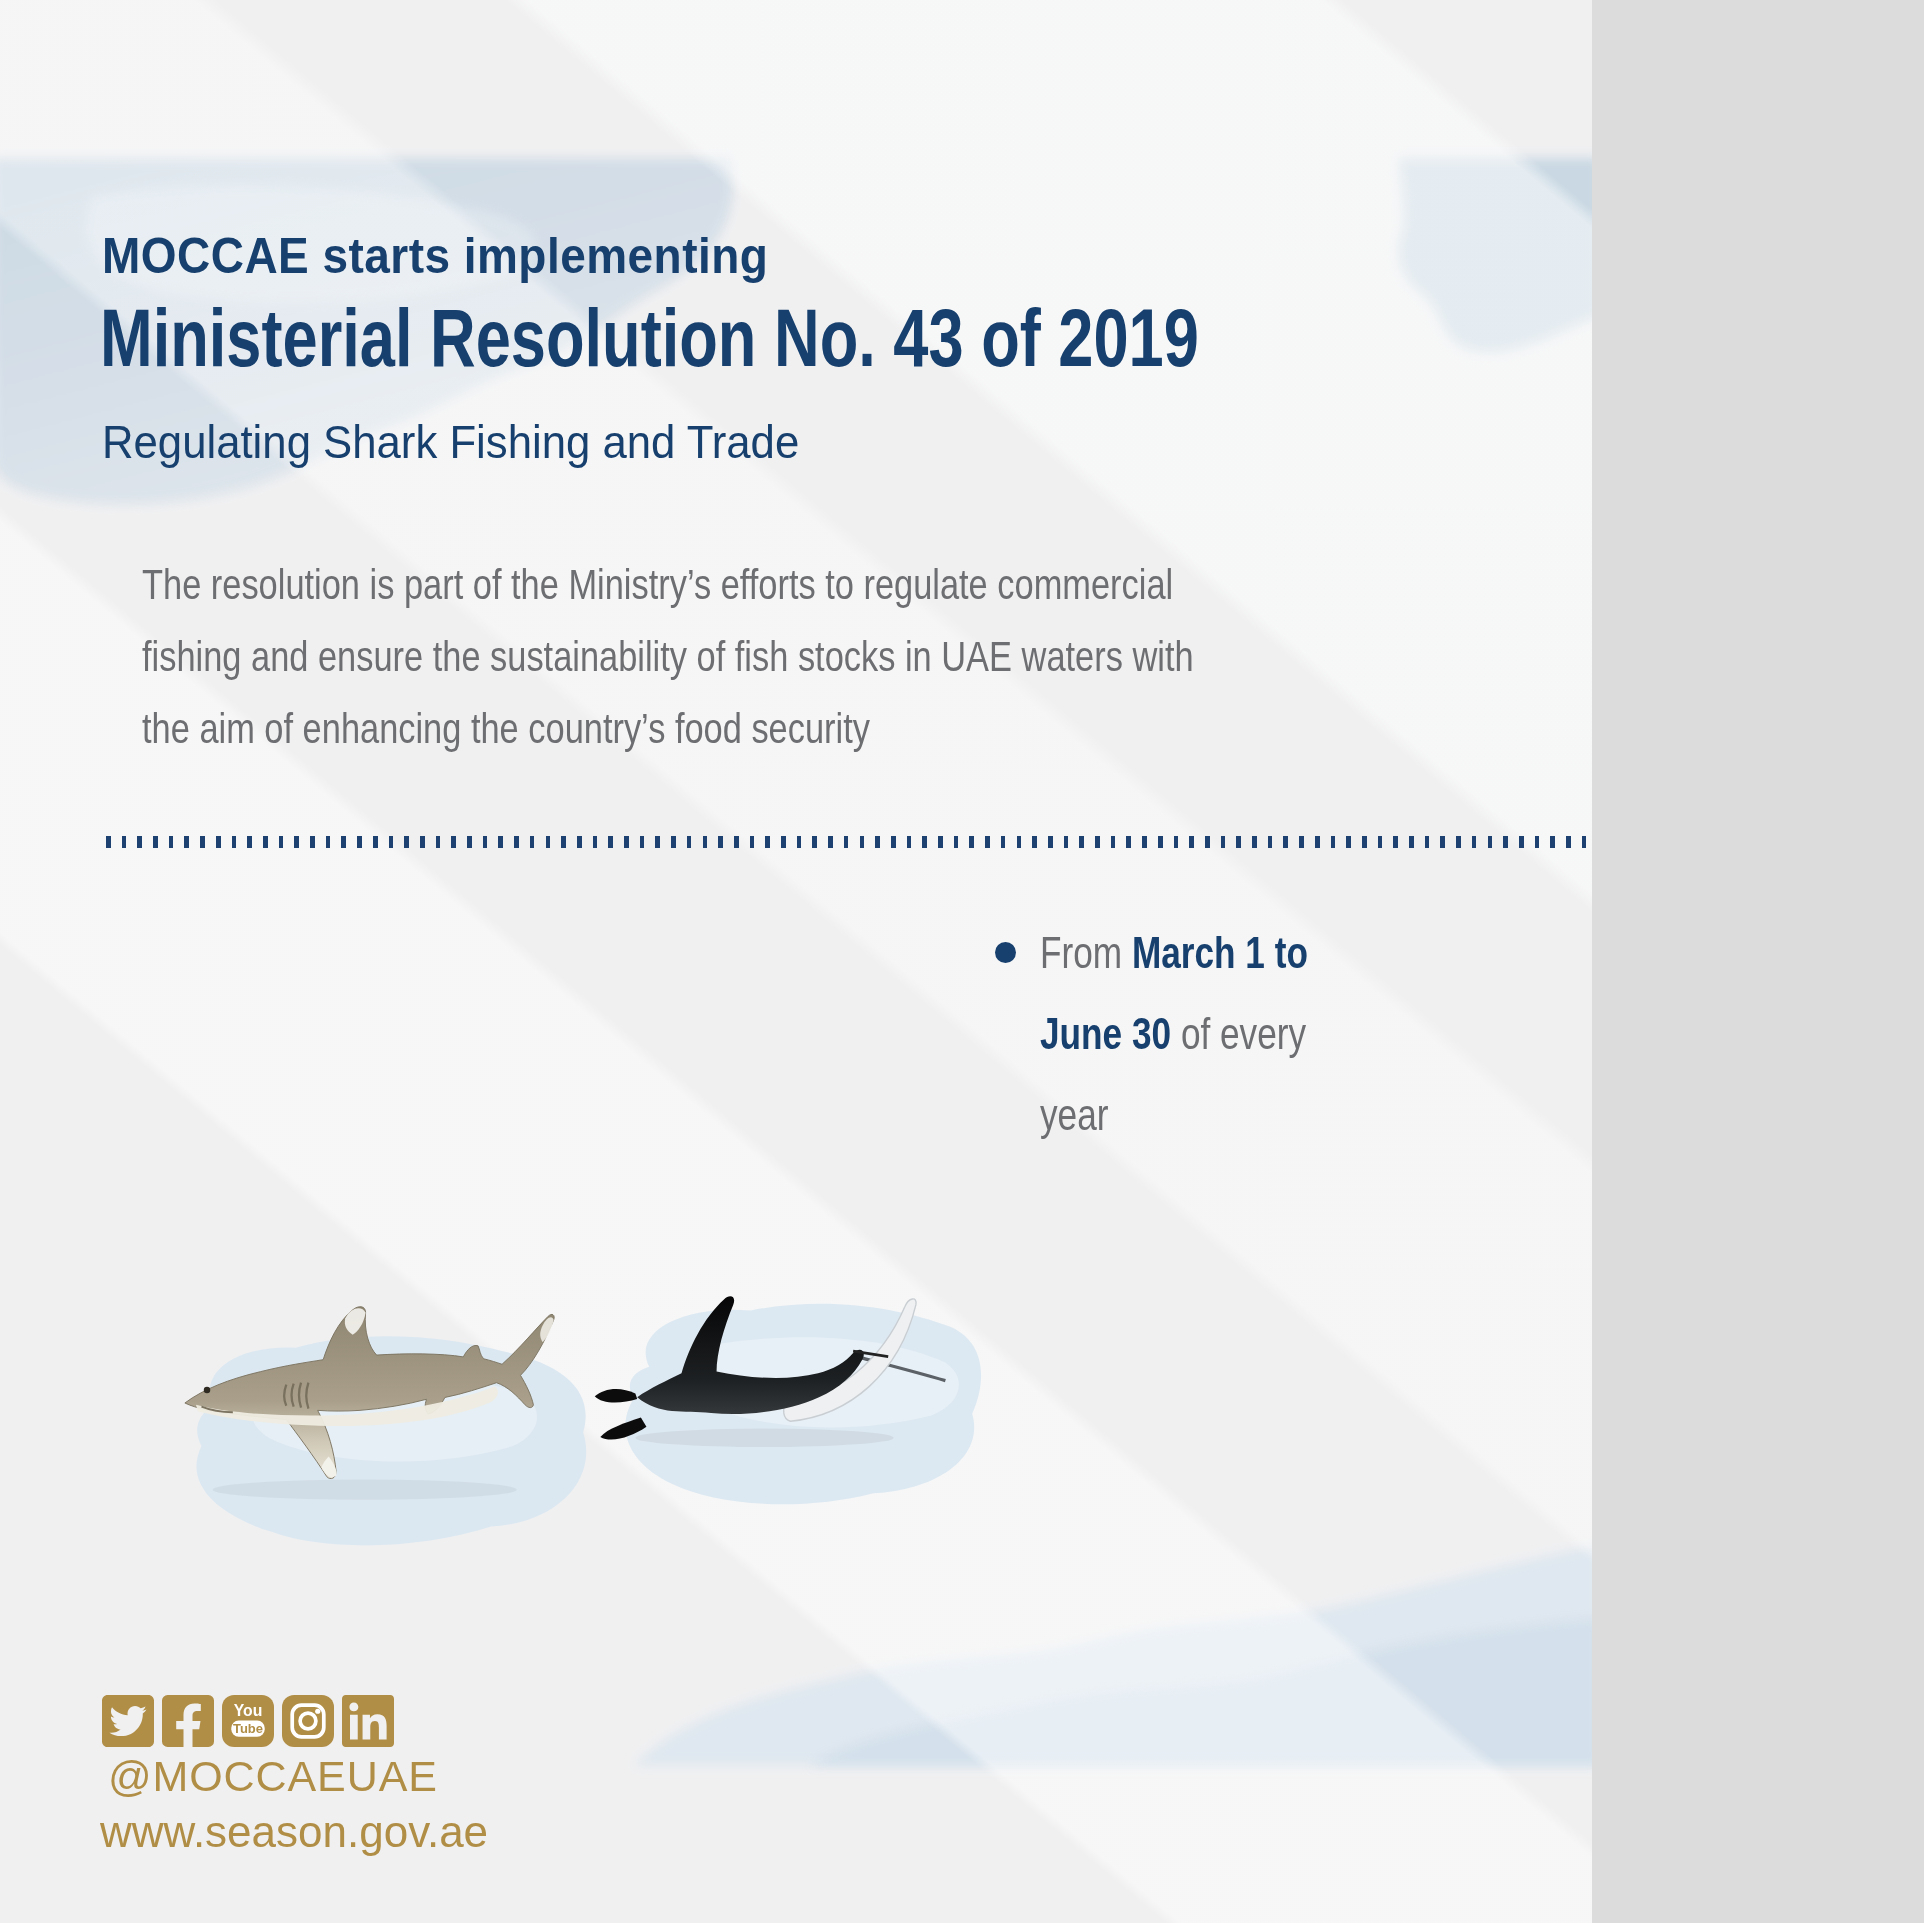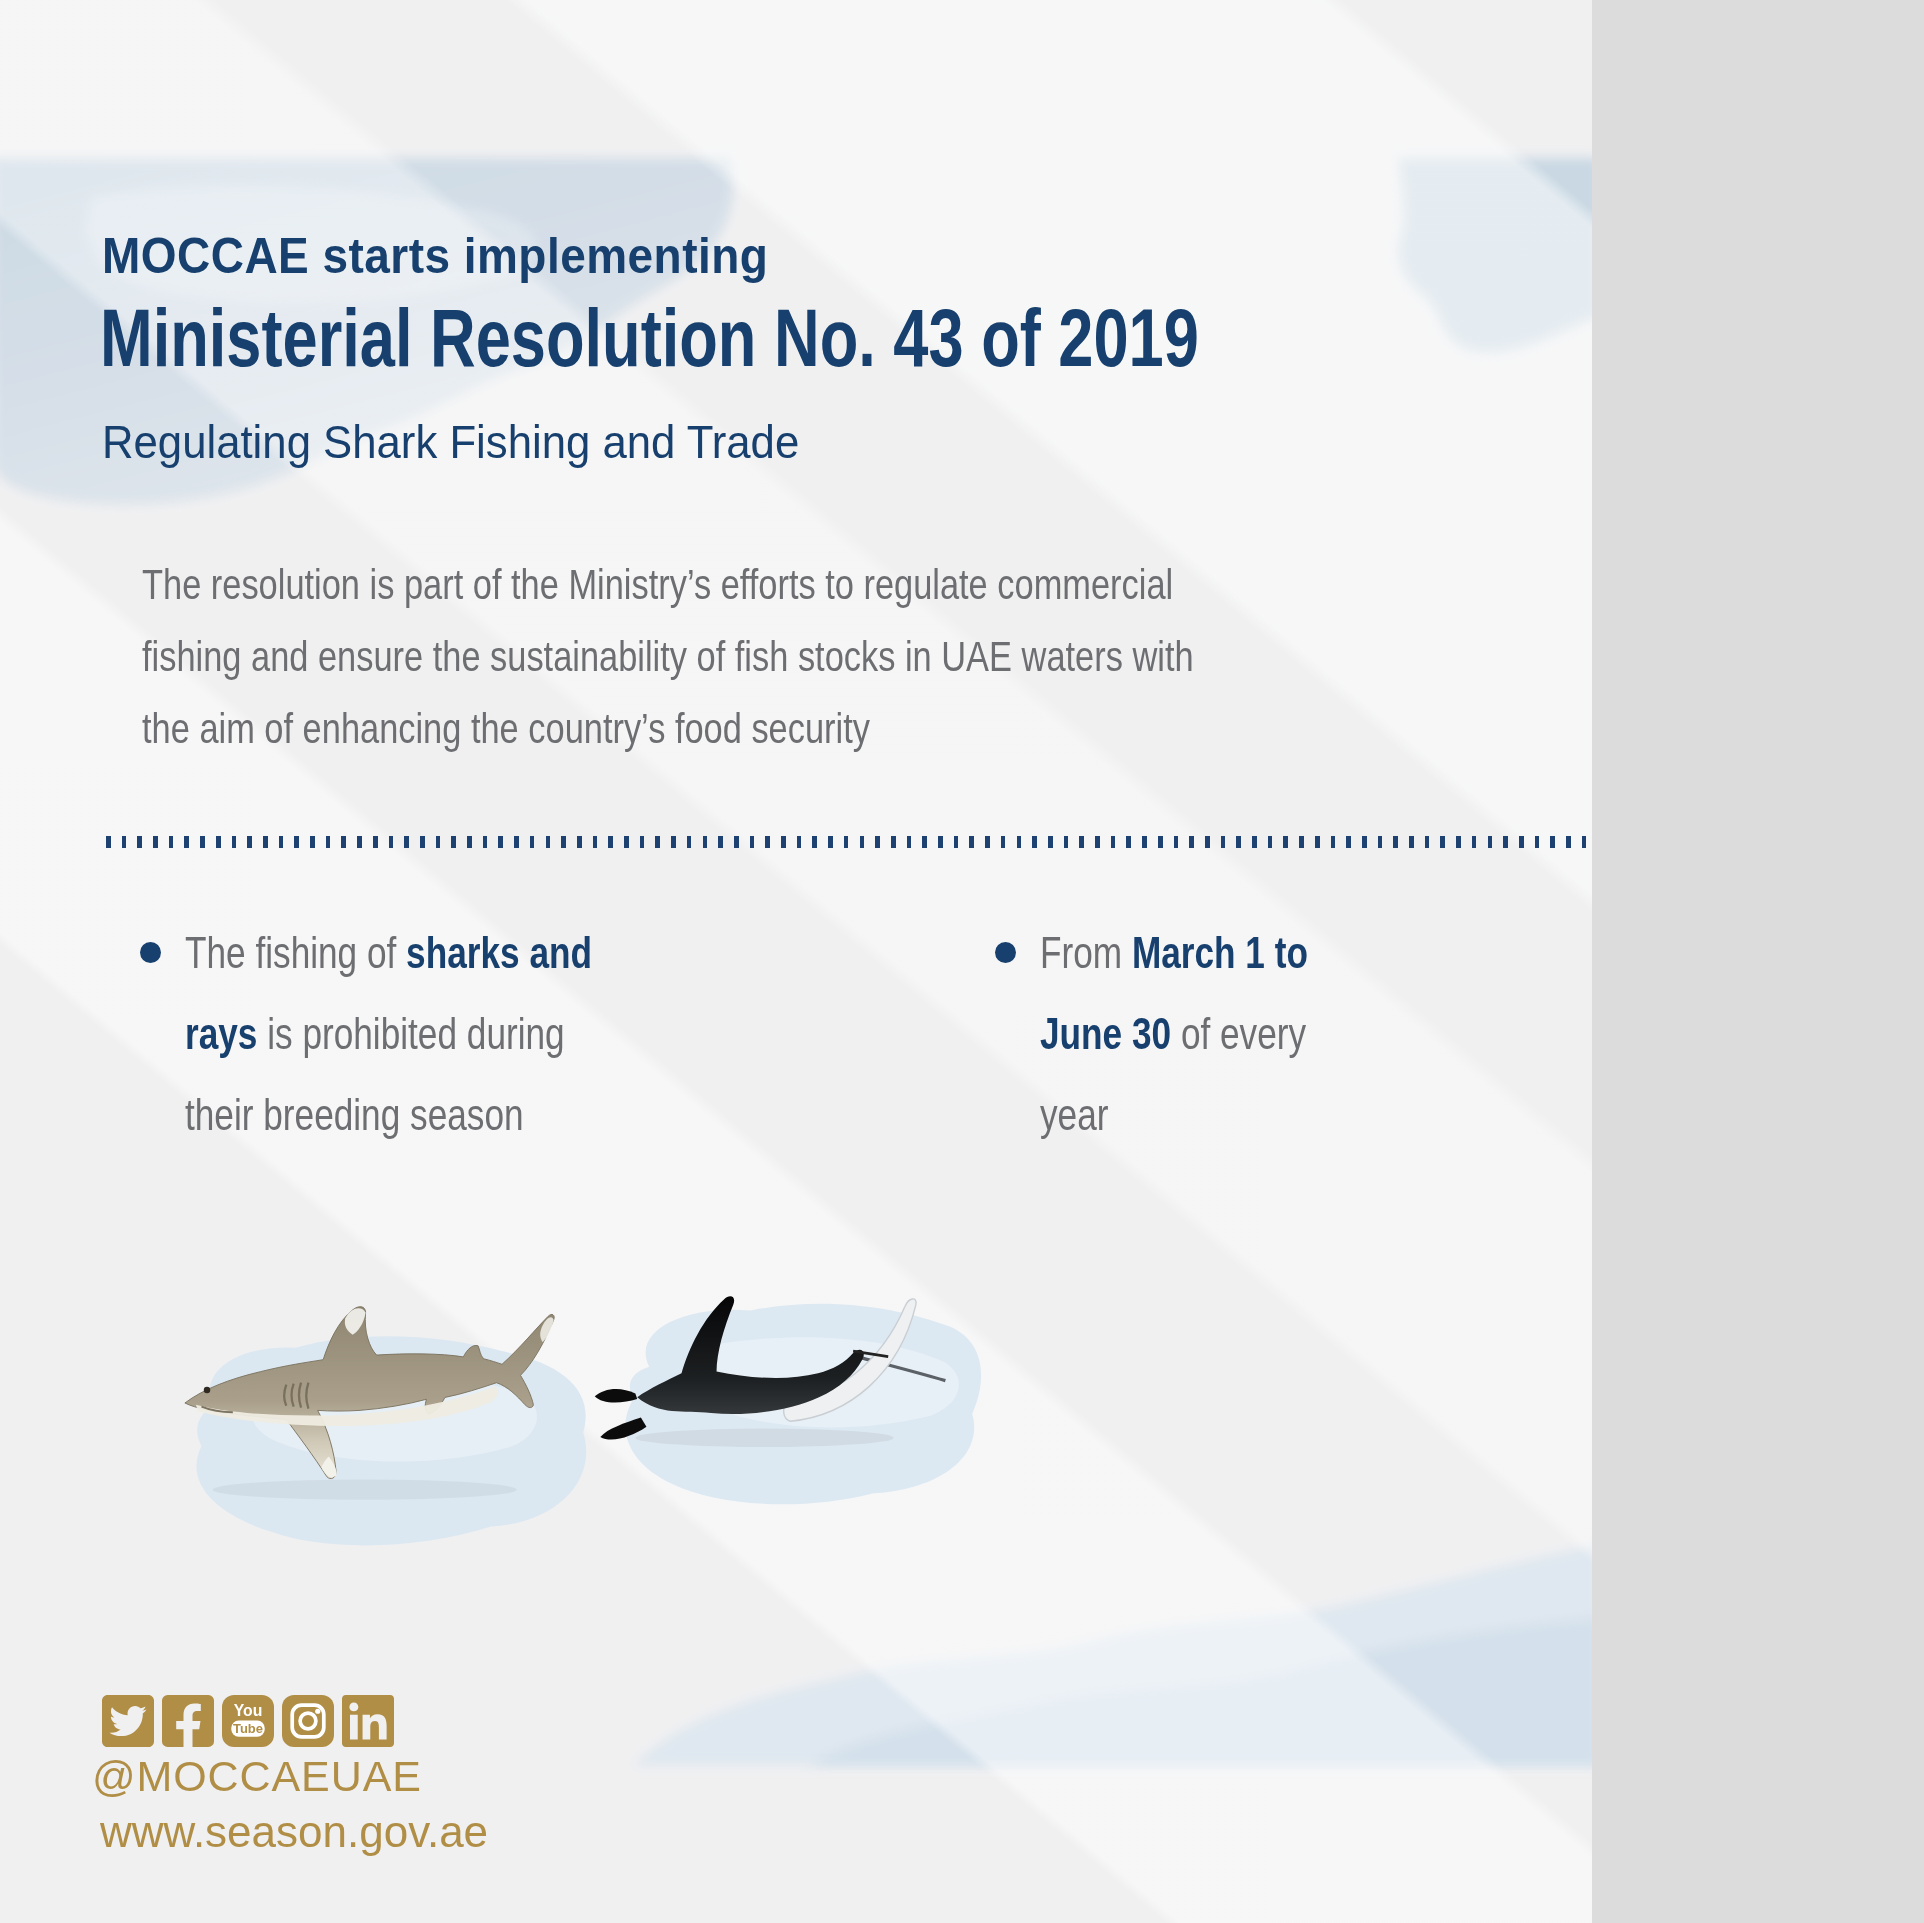--- a/index.html
+++ b/index.html
@@ -48,21 +48,21 @@
   }
   .bullet .btxt b{color:#17406E;font-weight:700;}
   .bullet1{left:140px;top:912px;}
   .bullet1 .btxt{width:517px;}
   .bullet2{left:995px;top:912px;}
   .bullet2 .btxt{width:406px;}
   .shark-wrap{position:absolute;left:148px;top:1294px;width:461px;height:277px;}
   .ray-wrap{position:absolute;left:580px;top:1279px;width:406px;height:242px;}
   .social{position:absolute;left:102px;top:1695px;display:flex;gap:8px;}
   .social .sicon{width:52px;height:52px;display:block;cursor:pointer;}
-  .handle{position:absolute;left:92px;top:1752px;font-size:43px;color:#b18e46;letter-spacing:0.9px;}
+  .handle{position:absolute;left:108px;top:1752px;font-size:43px;color:#b18e46;letter-spacing:0.9px;}
   .website{position:absolute;left:100px;top:1807px;font-size:44px;color:#b18e46;}
 </style>
 </head>
 <body>
 
 <div class="canvas">
 
   <svg class="washes" viewBox="0 0 2085 2084" aria-hidden="true">
     <defs>
       <linearGradient id="gTL" x1="0" y1="0" x2="0.55" y2="1">
@@ -85,24 +85,20 @@
   <div class="kicker">MOCCAE starts implementing</div>
   <h1 class="title">Ministerial Resolution No. 43 of 2019</h1>
   <div class="subtitle">Regulating Shark Fishing and Trade</div>
 
   <p class="intro">The resolution is part of the Ministry’s efforts to regulate commercial
 fishing and ensure the sustainability of fish stocks in UAE waters with
 the aim of enhancing the country’s food security</p>
 
   <div class="divider"></div>
 
-  <div class="bullet bullet1">
-    <span class="dot"></span>
-    <div class="btxt"><span>The fishing of </span><b>sharks and rays</b><span> is prohibited during their breeding season</span></div>
-  </div>
 
   <div class="bullet bullet2">
     <span class="dot"></span>
     <div class="btxt"><span>From </span><b>March 1 to June 30</b><span> of every year</span></div>
   </div>
 
   <svg class="shark-wrap" viewBox="0 0 500 300" aria-hidden="true">
     <defs>
       <linearGradient id="sharkG" x1="0" y1="0" x2="0" y2="1">
         <stop offset="0" stop-color="#8f8672"></stop>

